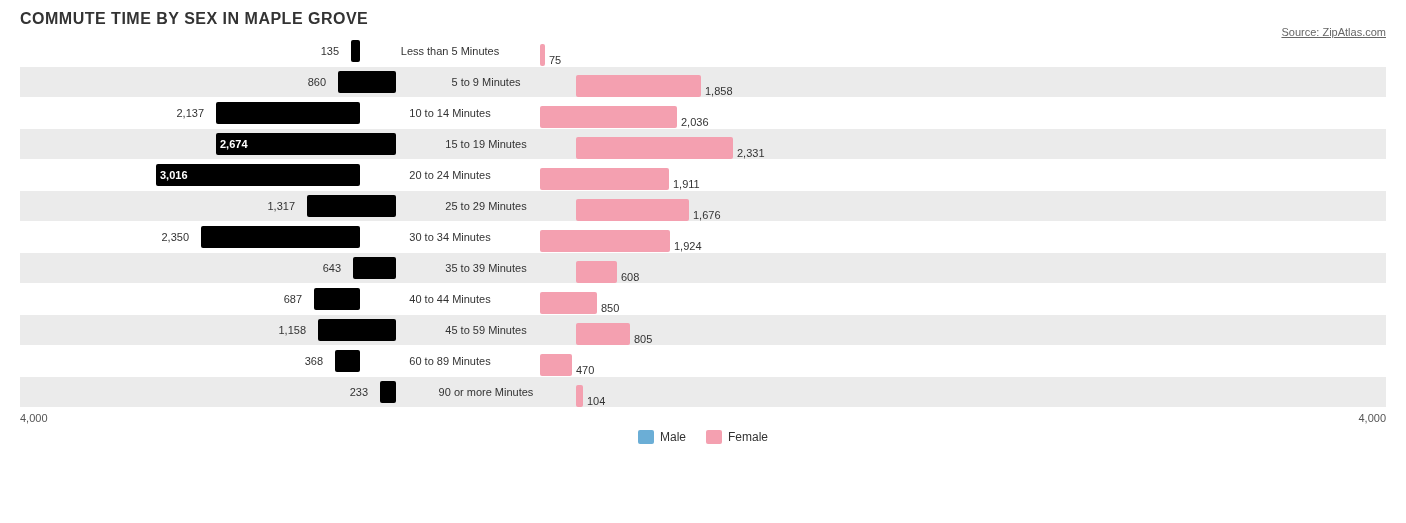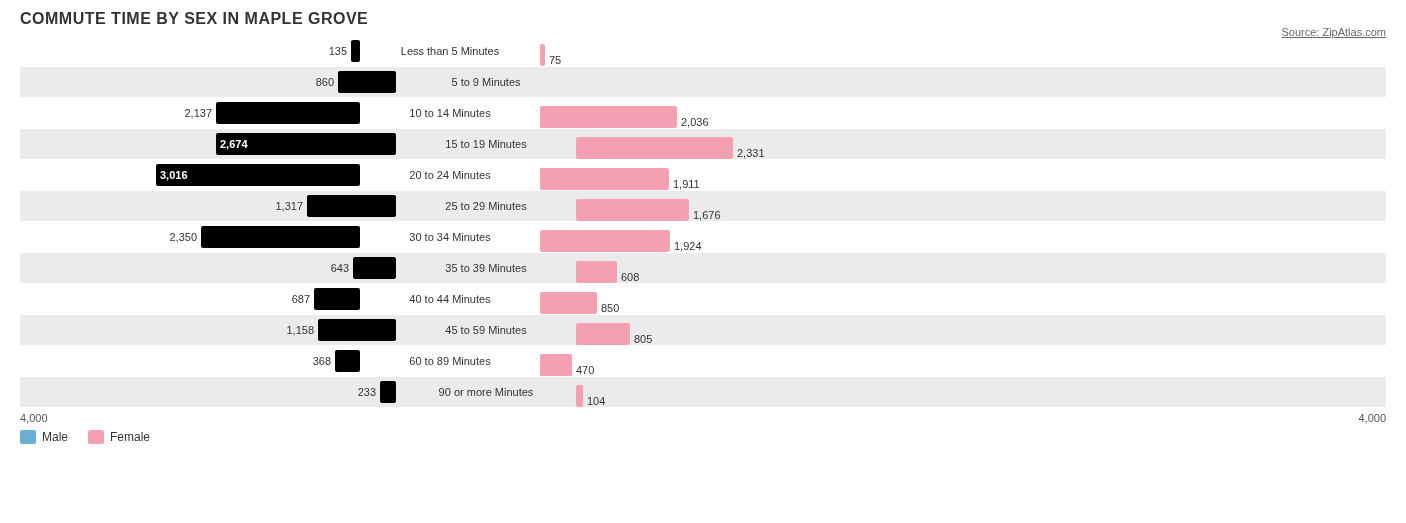--- a/index.html
+++ b/index.html
@@ -71,21 +71,21 @@
     .right-bar-container {
       width: 340px;
       display: flex;
       justify-content: flex-start;
       align-items: flex-end;
       height: 100%;
     }
     .left-num {
       font-size: 11px;
       color: #333;
-      margin-right: 4px;
+      margin-right: 12px;
       white-space: nowrap;
       min-width: 40px;
       text-align: right;
     }
     .right-num {
       font-size: 11px;
       color: #333;
       margin-left: 4px;
       white-space: nowrap;
       min-width: 40px;
@@ -112,21 +112,21 @@
       width: 340px;
     }
     .axis-label.right-axis {
       text-align: right;
     }
     .axis-label.center-spacer {
       width: 180px;
     }
     .legend {
       display: flex;
-      justify-content: flex-start;
+      justify-content: center;
       align-items: center;
       gap: 20px;
       margin-top: 6px;
     }
     .legend-item {
       display: flex;
       align-items: center;
       gap: 6px;
       font-size: 12px;
       color: #333;
@@ -166,20 +166,24 @@
     </div>
   </div>
         <div class="chart-row shaded">
     <div class="left-bar-container">
       <span class="left-num">860</span>
       <div class="male-bar" style="width:58px; display:flex; align-items:center; justify-content:flex-start; padding-left:4px;">
         
       </div>
     </div>
     <div class="center-label">5 to 9 Minutes</div>
+    <div class="right-bar-container">
+      <div class="female-bar" style="width:125px;"></div>
+      <span class="right-num">1,858</span>
+    </div>
   </div>
         <div class="chart-row">
     <div class="left-bar-container">
       <span class="left-num">2,137</span>
       <div class="male-bar" style="width:144px; display:flex; align-items:center; justify-content:flex-start; padding-left:4px;">
         
       </div>
     </div>
     <div class="center-label">10 to 14 Minutes</div>
     <div class="right-bar-container">

